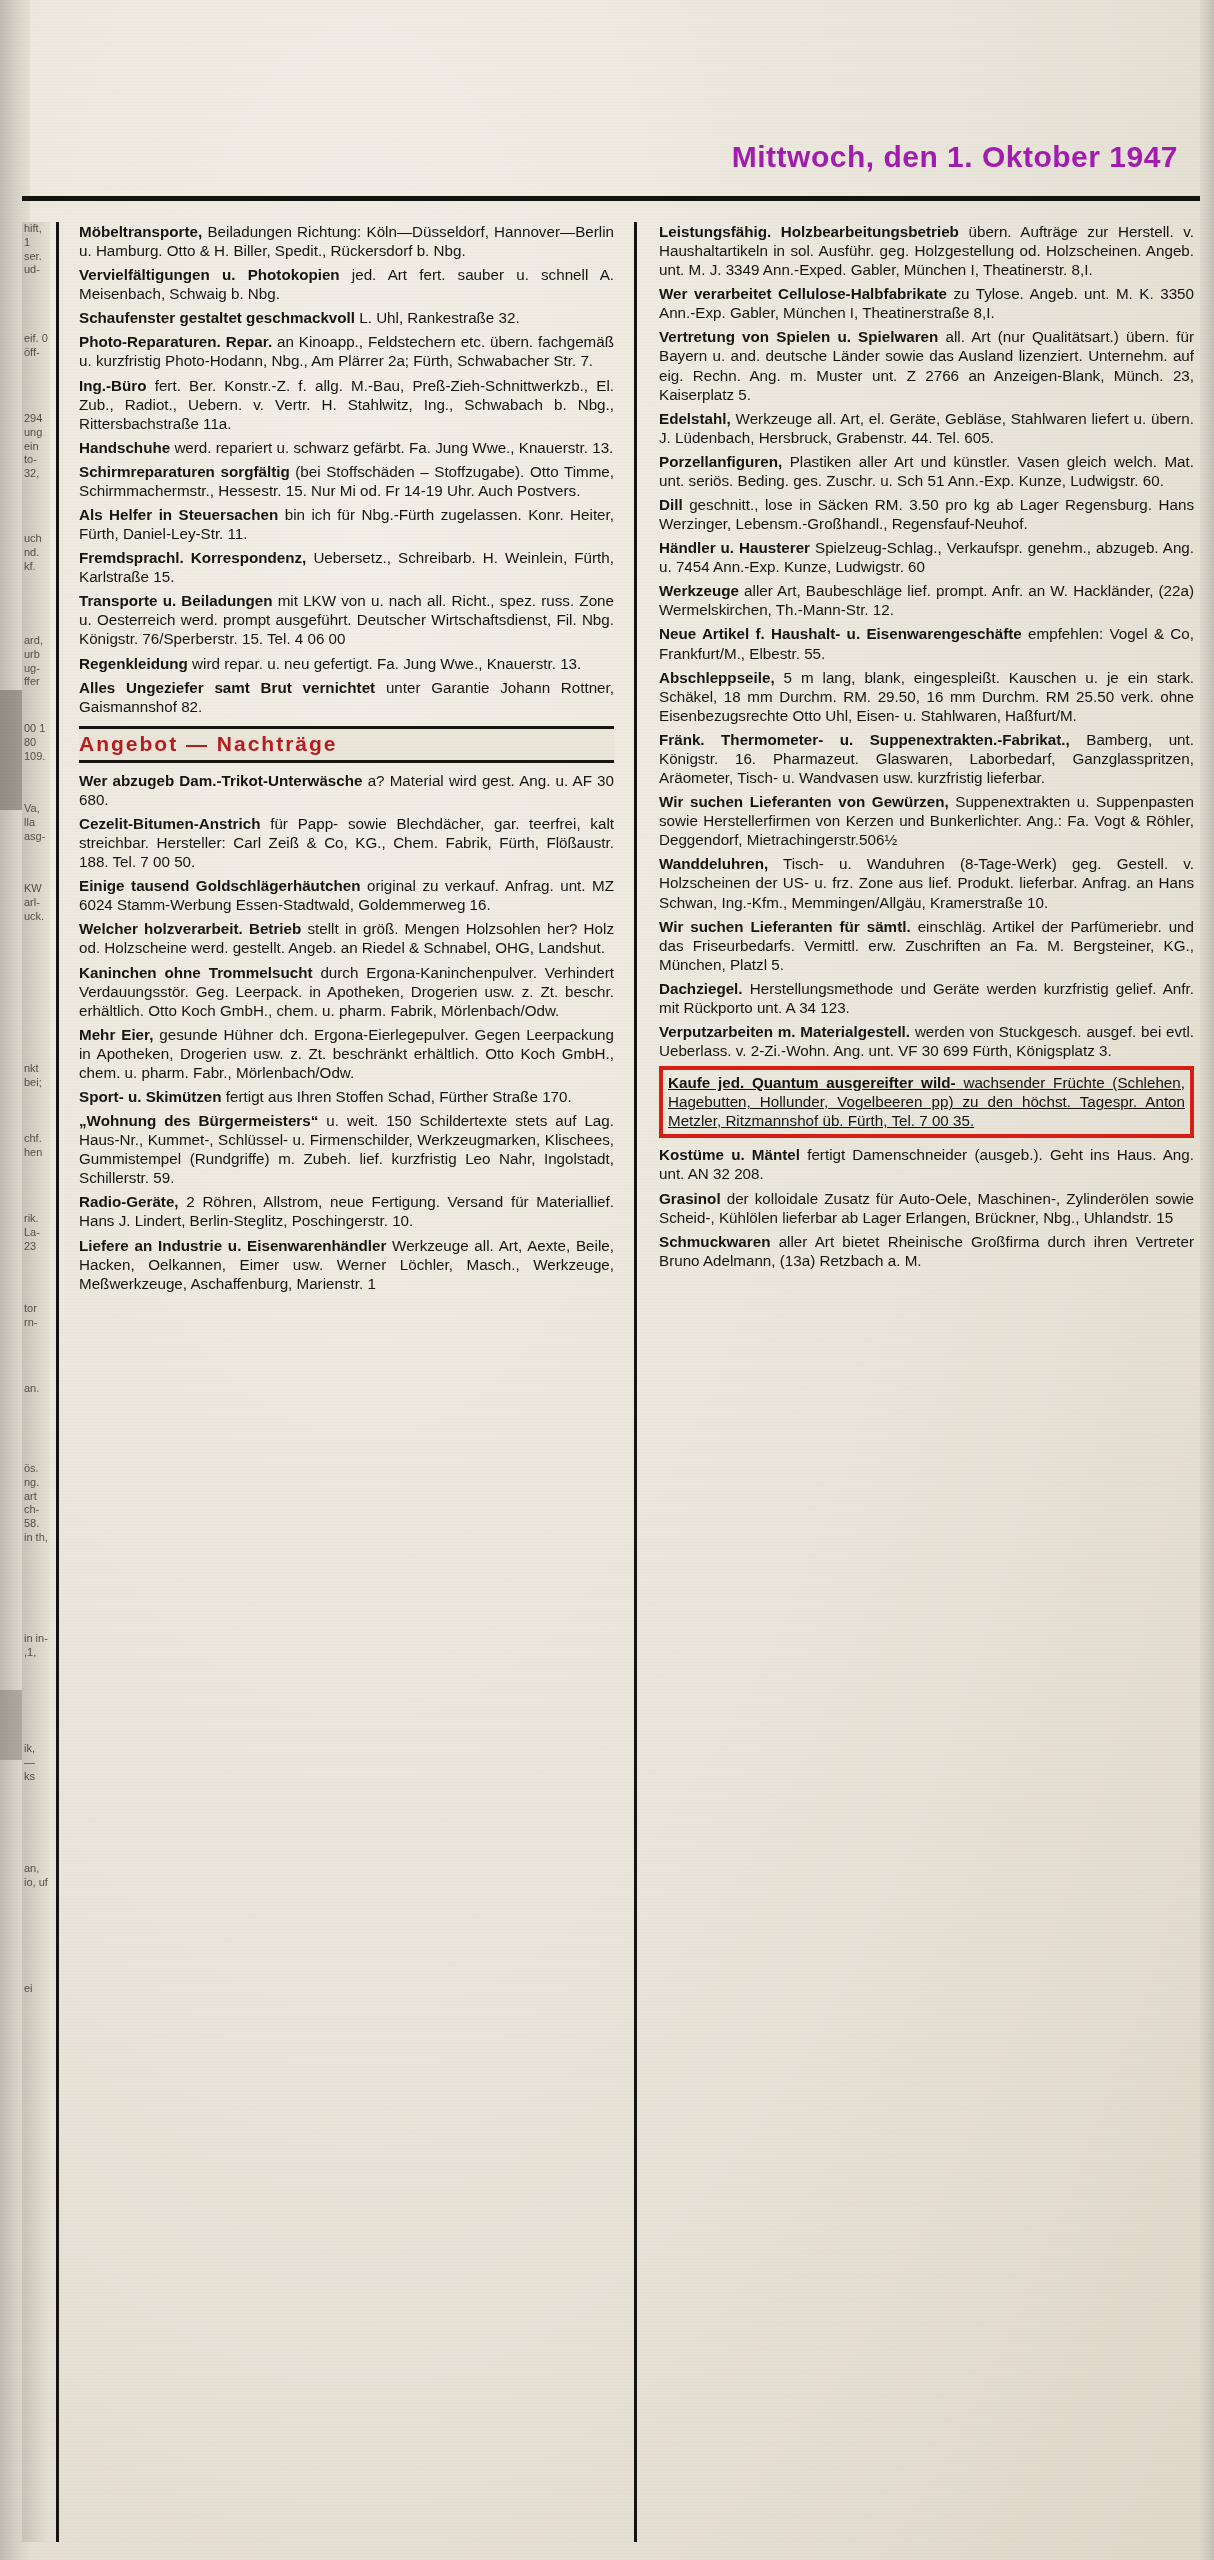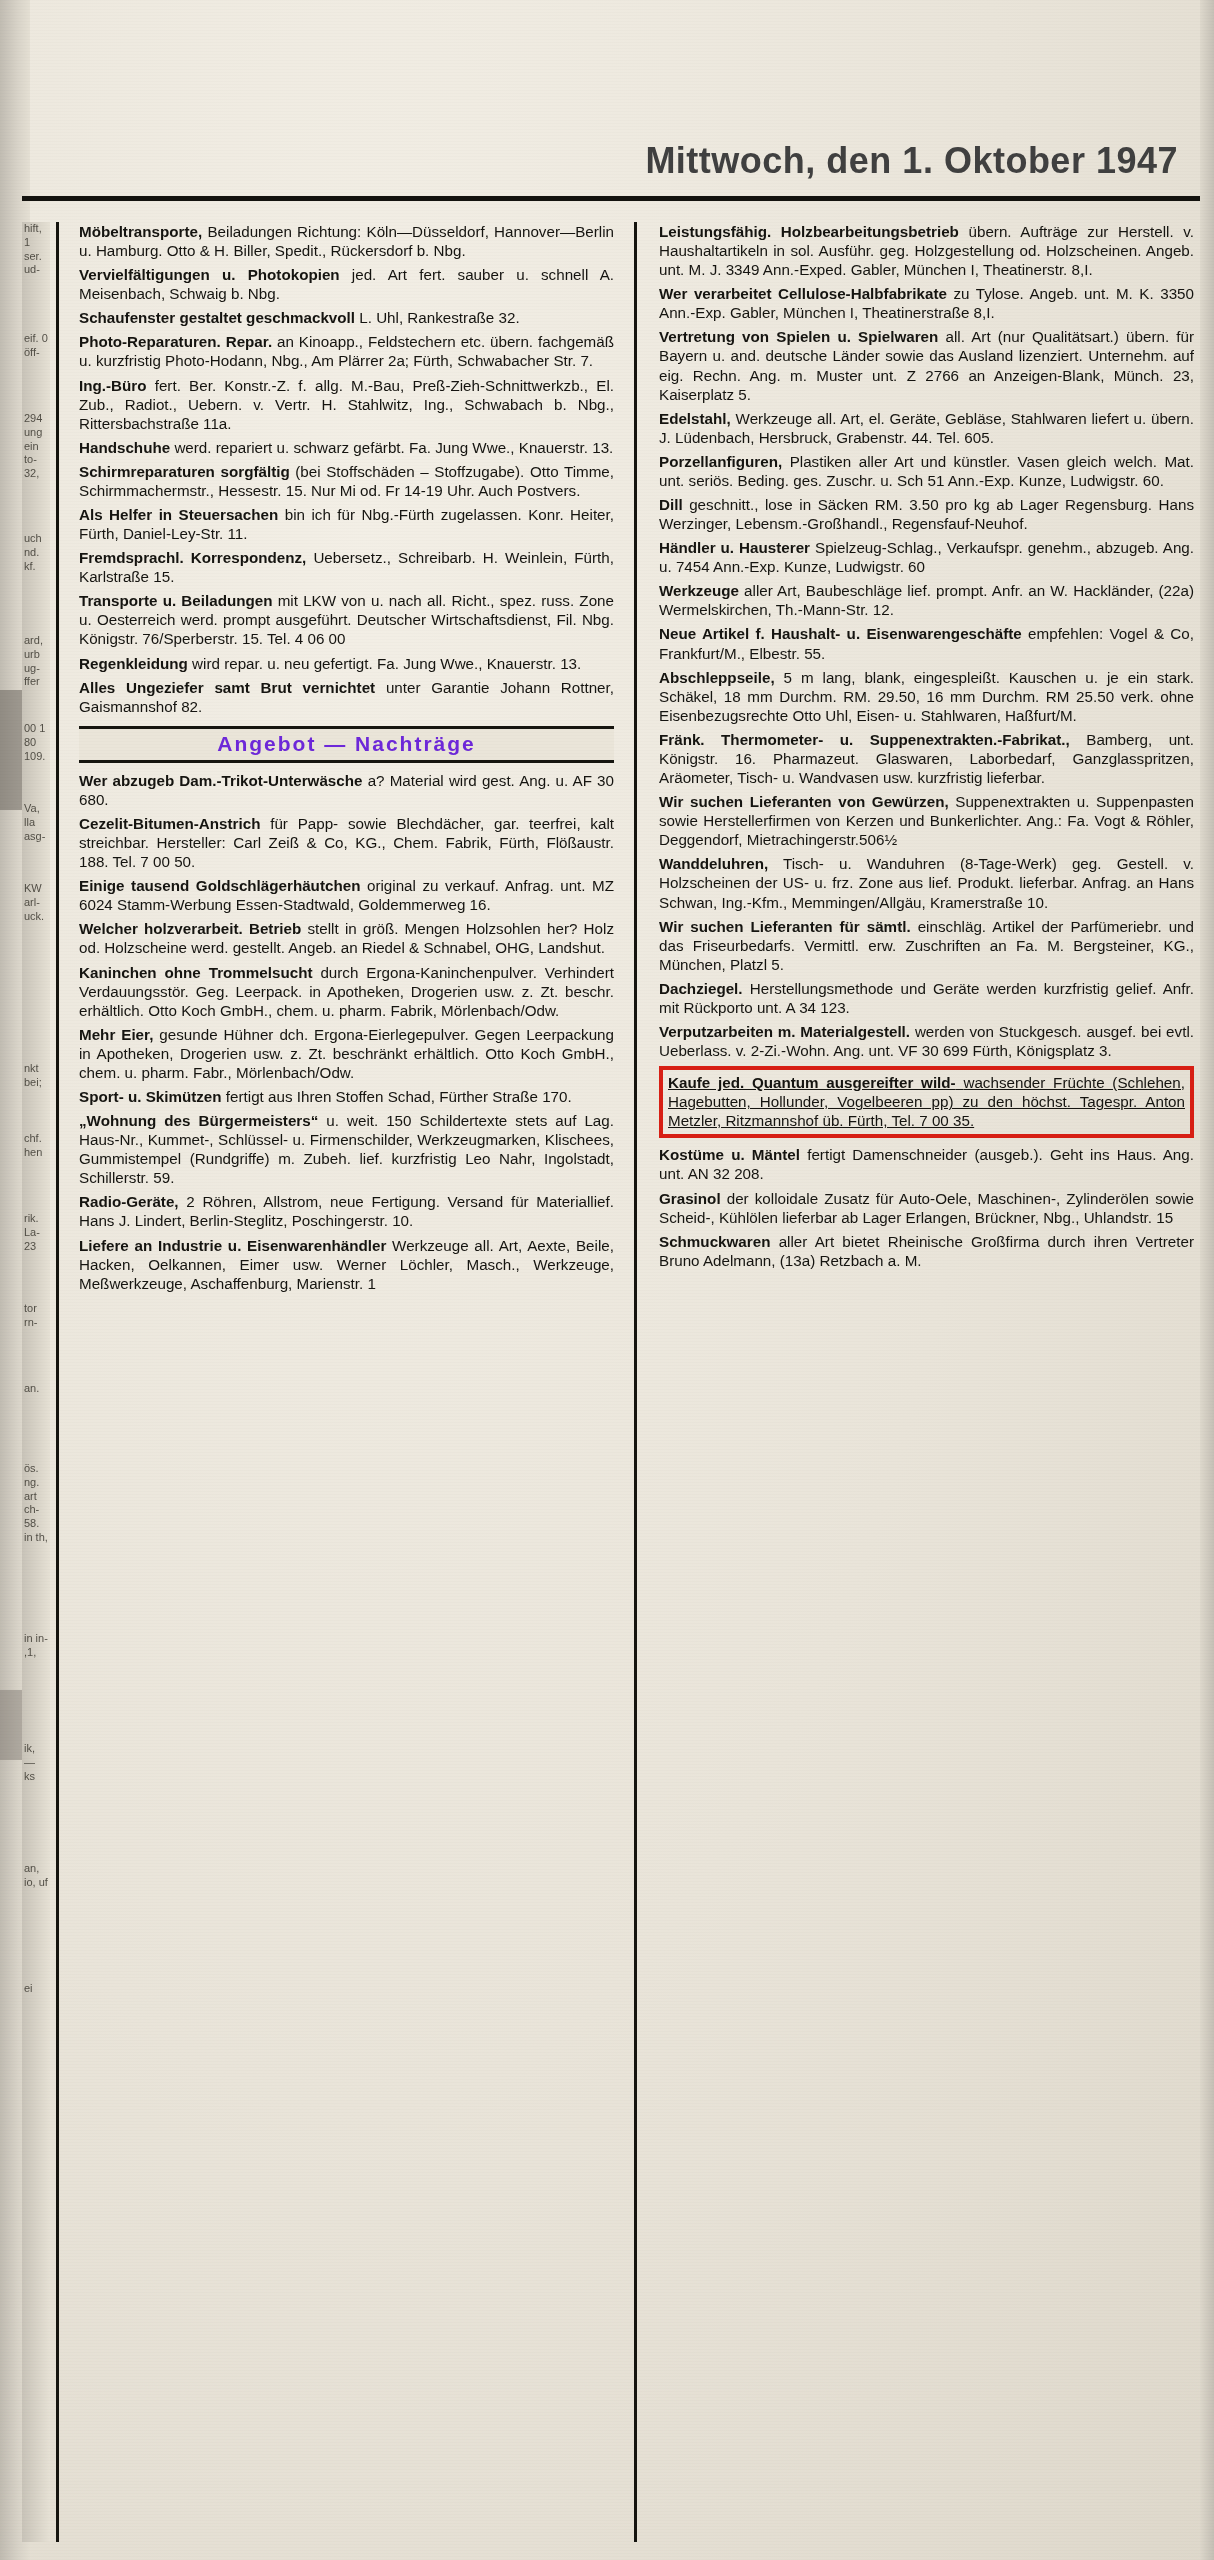--- a/index.html
+++ b/index.html
@@ -47,23 +47,23 @@
     background: linear-gradient(270deg, #bdb8ae 0%, #dcd7cb 100%);
     opacity: .8;
   }
   
   .dateline {
     position: absolute;
     right: 36px;
     top: 140px;
     font-family: "Liberation Sans", sans-serif;
     font-weight: 700;
-    font-size: 36px;
+    font-size: 30px;
     letter-spacing: .5px;
-    color: #404040;
+    color: #a21caf;
     text-align: right;
     white-space: nowrap;
   }
   .rule {
     position: absolute;
     left: 22px;
     top: 196px;
     width: 1178px;
     height: 5px;
     background: #14130f;
@@ -117,25 +117,24 @@
     margin-bottom: 5px;
     text-align: justify;
     text-justify: inter-word;
     hyphens: manual;
   }
   .ad .lead {
     font-weight: 700;
   }
   .section-head {
     margin: 10px 0 8px 0;
-    text-align: center;
     font-weight: 700;
     font-size: 21px;
     letter-spacing: 2px;
-    color: #6d28d9;
+    color: #b91c1c;
     border-top: 3px solid #16150f;
     border-bottom: 3px solid #16150f;
     padding: 3px 0 4px 0;
     background: #eae5d9;
   }
   .boxed {
     border: 4px solid #d81f14;
     padding: 3px 5px 4px 5px;
     margin: 6px 0 7px 0;
     box-sizing: border-box;

